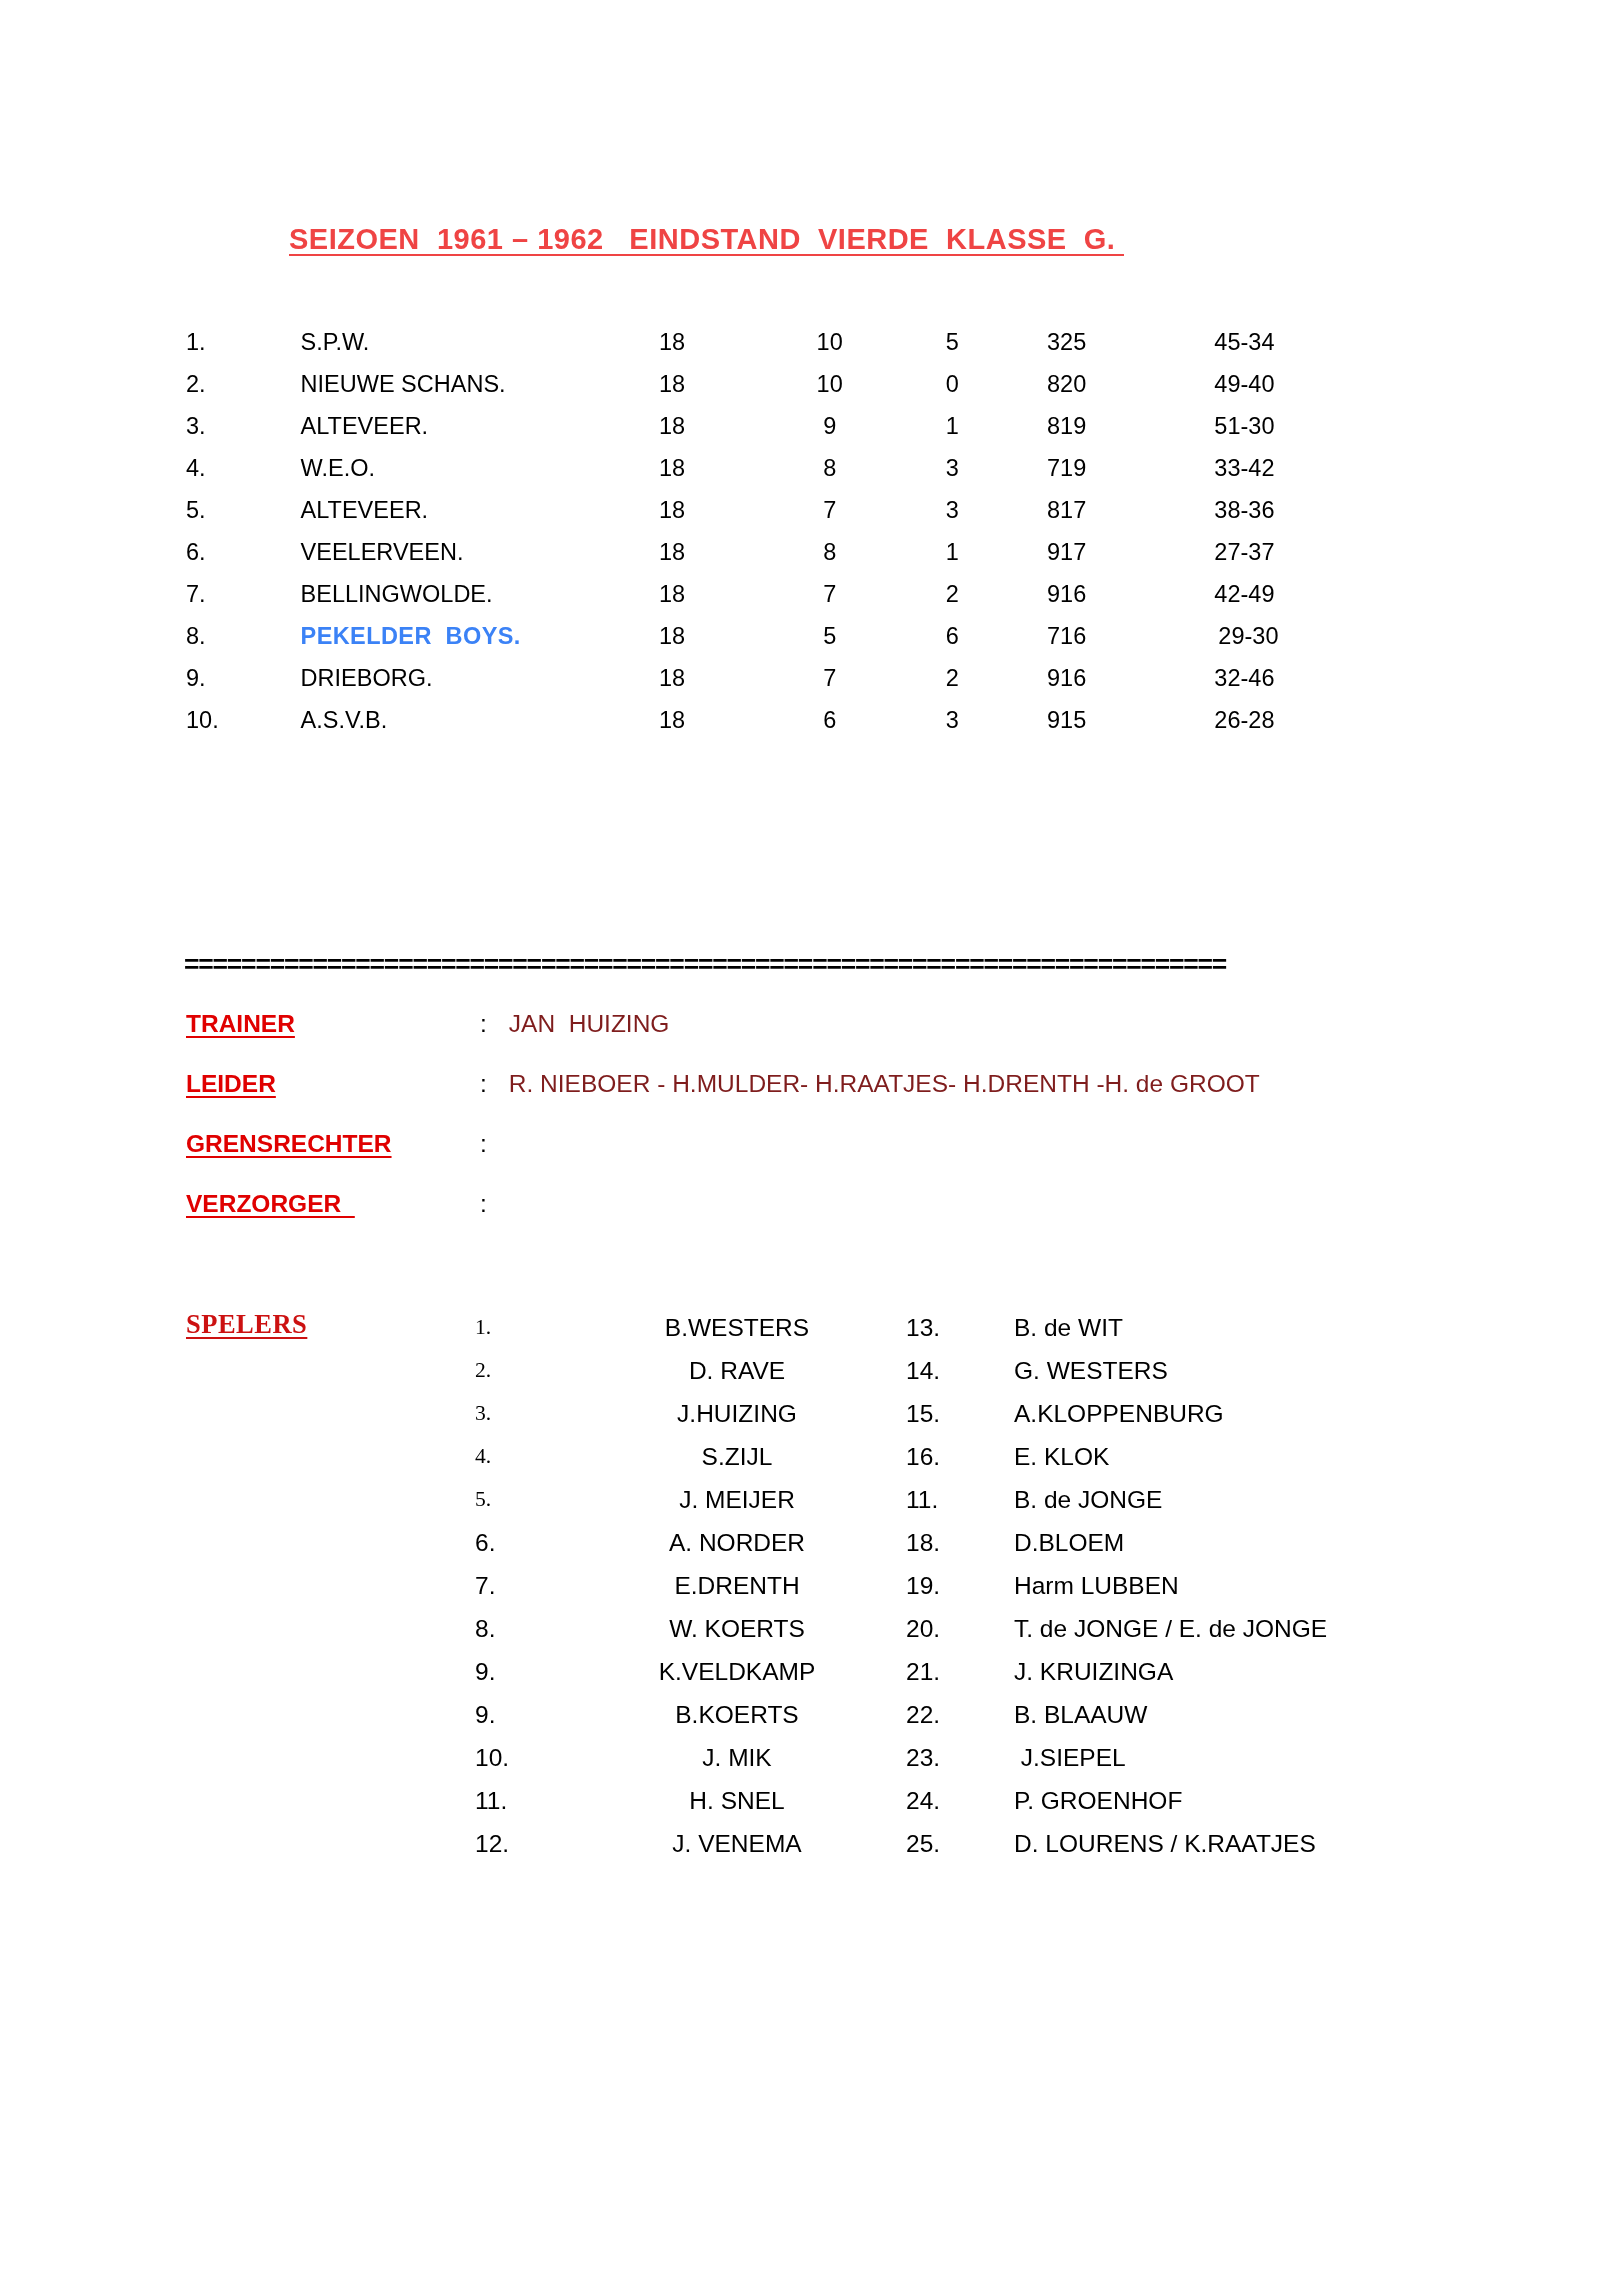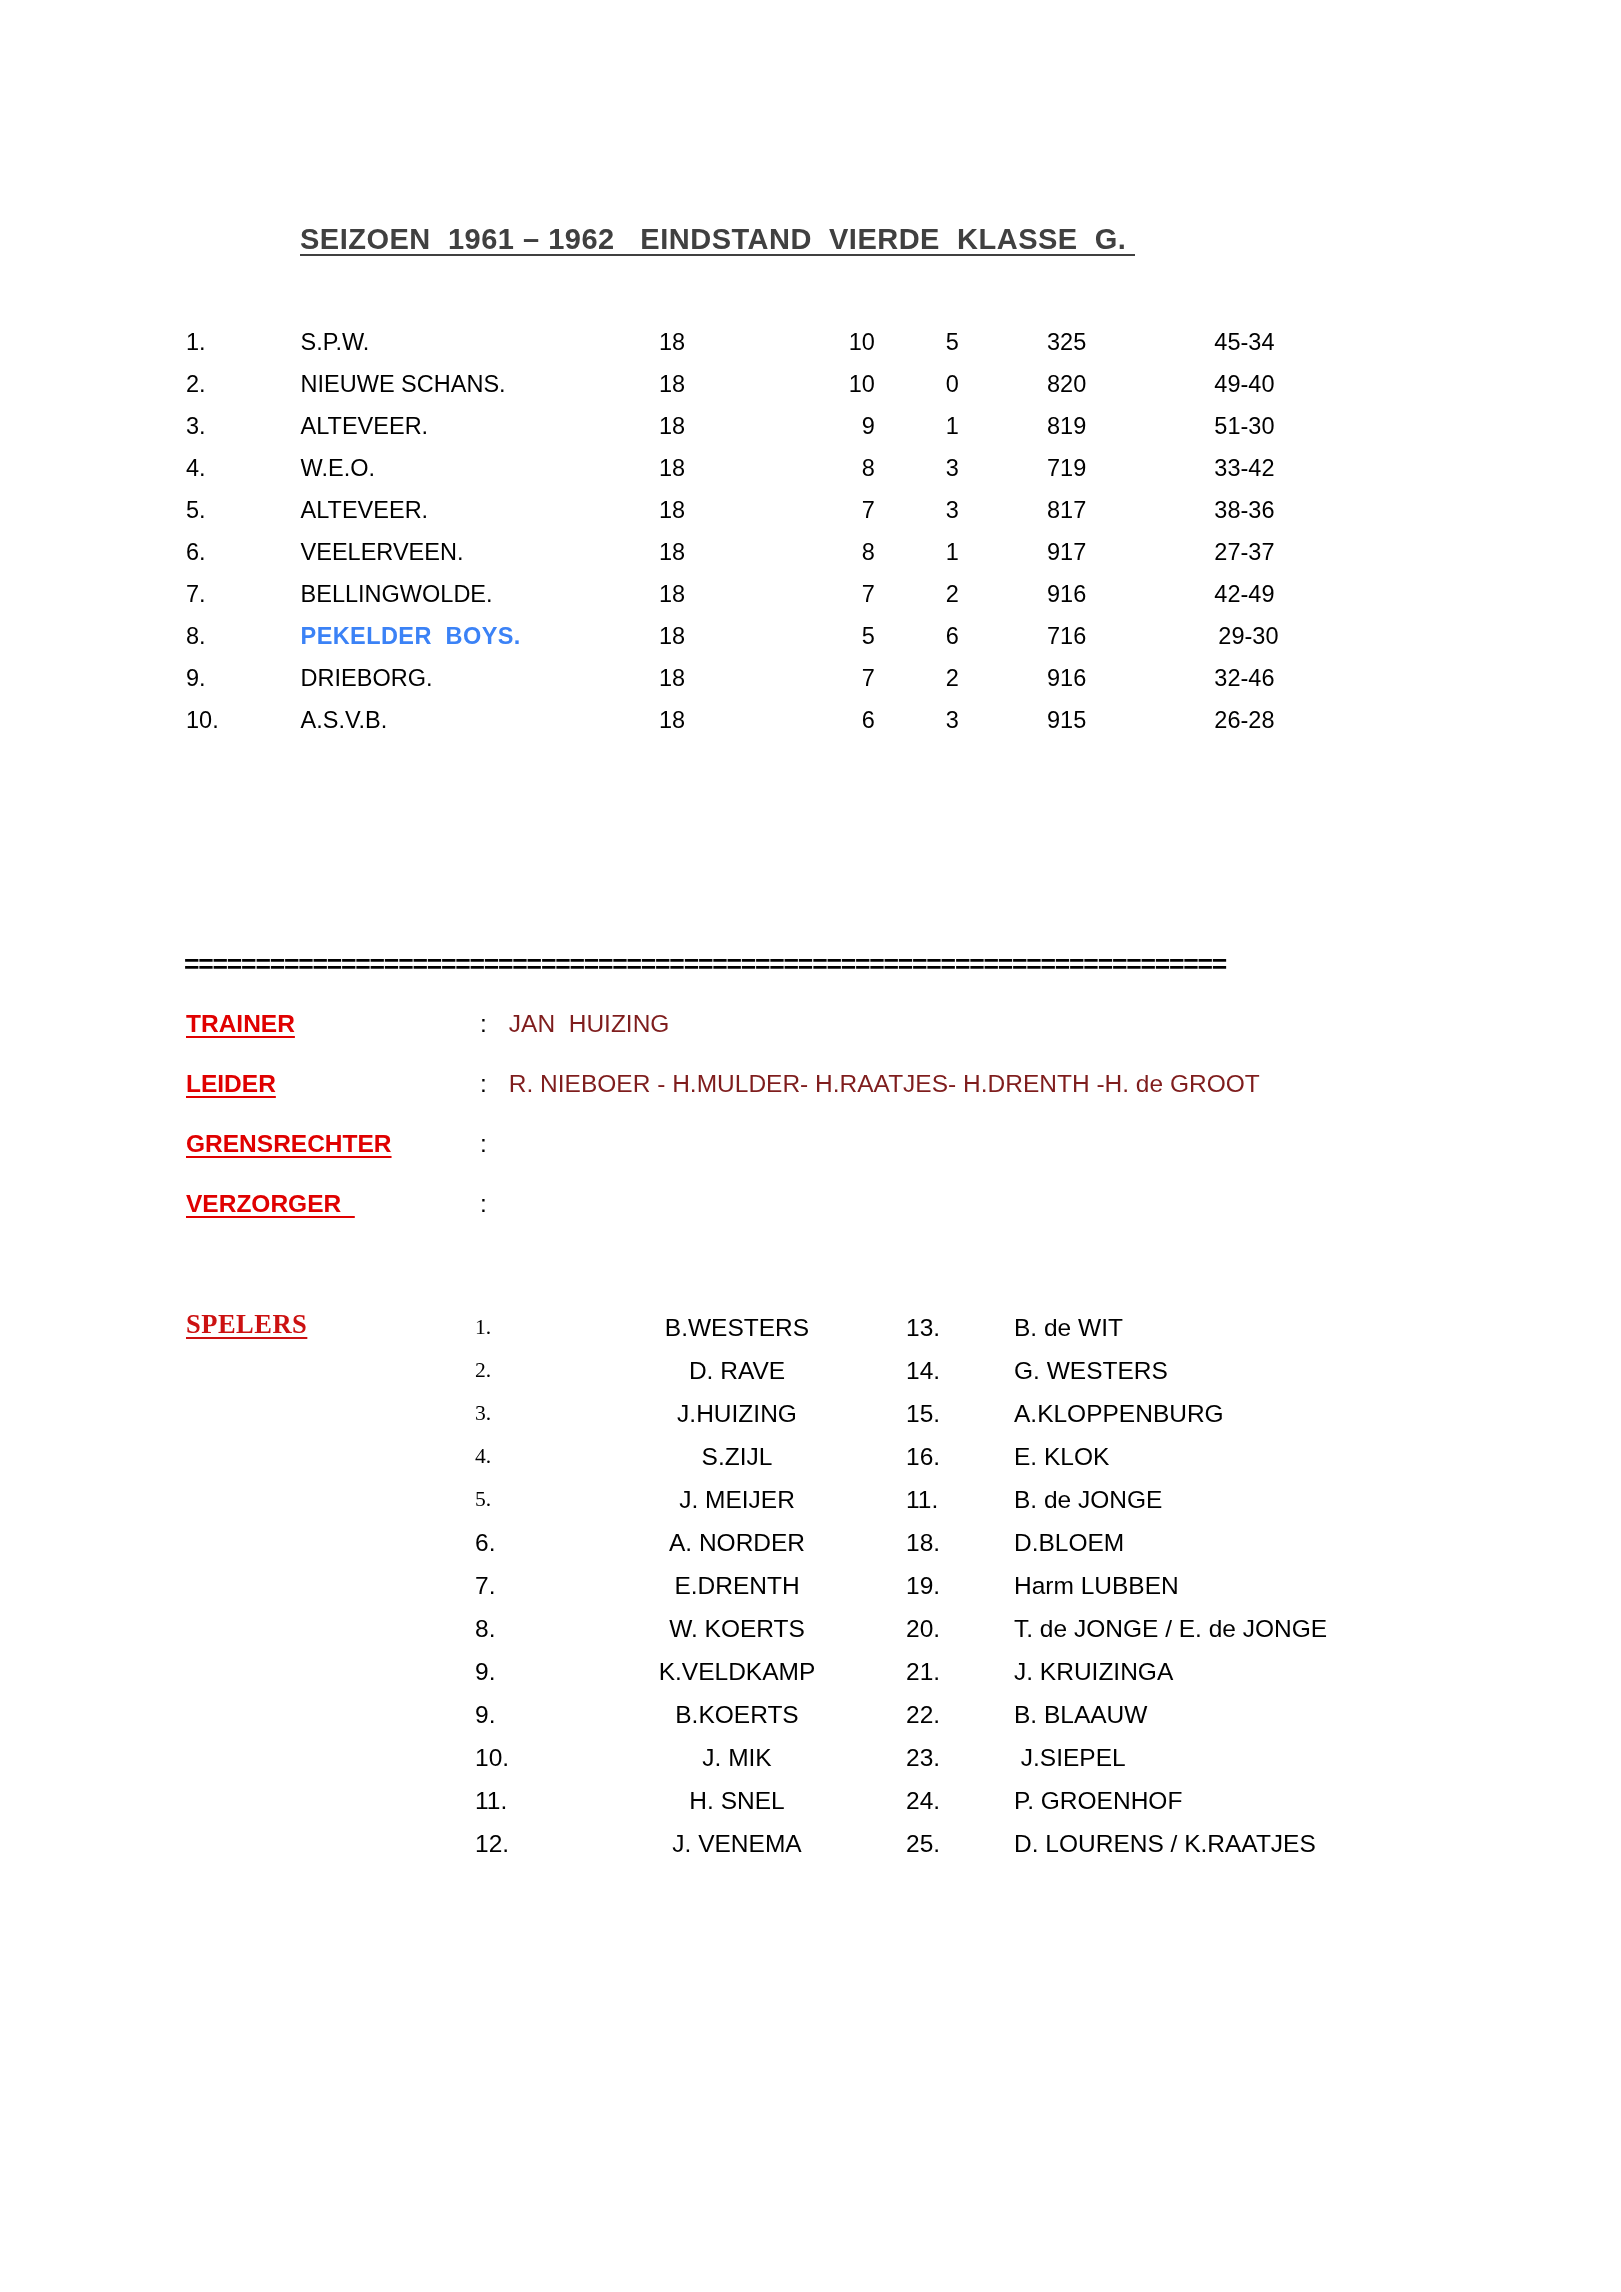--- a/index.html
+++ b/index.html
@@ -21,47 +21,46 @@
     inset: 0;
   }
 
   
   .doc-title {
     position: absolute;
     left: 289px;
     top: 223px;
     font-size: 29px;
     font-weight: bold;
-    color: #404040;
+    color: #ef4444;
     text-decoration: underline;
     text-underline-offset: 4.9px;
     letter-spacing: 0.5px;
     white-space: pre;
-    margin-left: 11px;
   }
 
   
   .standings {
     position: absolute;
     left: 186px;
     top: 321px;
     width: 1235px;
     border-collapse: collapse;
     font-size: 23.5px;
   }
   .standings td {
     padding: 0;
     height: 42px;
     vertical-align: middle;
     white-space: pre;
   }
   .col-rank   { width: 94px;  text-align: left; }
   .col-team   { width: 294px; text-align: left; }
   .col-pl     { width: 103px; text-align: left; }
-  .col-w      { width: 74px;  text-align: right; margin-top: 34px; }
+  .col-w      { width: 74px;  text-align: center; margin-top: 34px; }
   .col-d      { width: 69px;  text-align: right; }
   .col-l      { width: 83px;  text-align: right; }
   .col-pts    { width: 88px;  text-align: left; }
   .col-goals  { width: 157px; text-align: left; padding-left: 47px !important; margin-top: 36px; }
 
   .row-highlight .col-team {
     color: #3b82f6;
     font-weight: bold;
     letter-spacing: 0.4px;
   }

